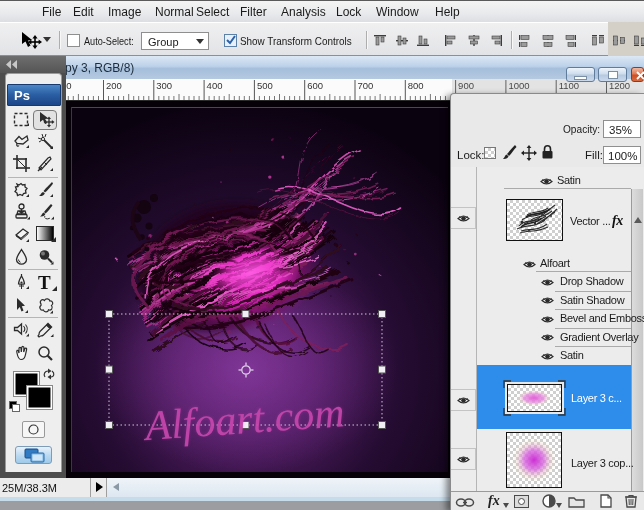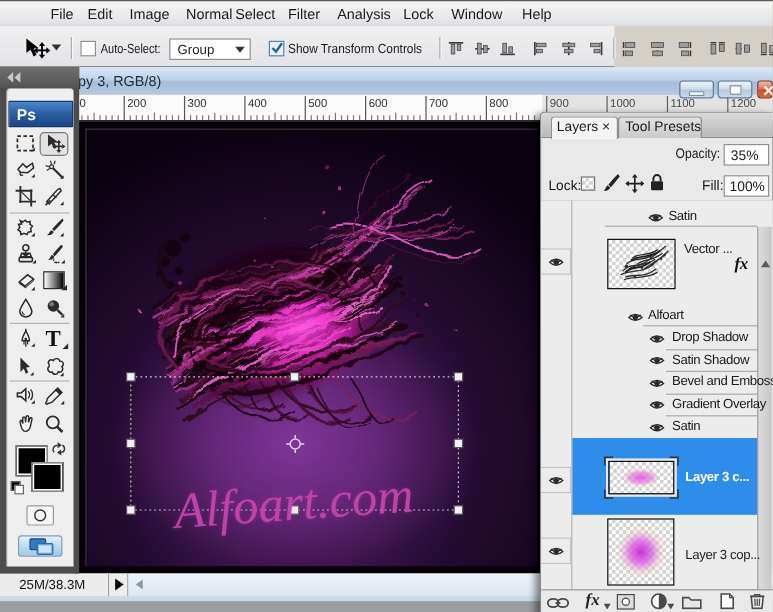--- a/index.html
+++ b/index.html
@@ -3,21 +3,21 @@
 <meta charset="utf-8">
 <style>
 * { margin:0; padding:0; box-sizing:border-box; }
 html,body { width:644px; height:510px; overflow:hidden; background:#d4d0c8; }
 body { font-family:"Liberation Sans", sans-serif; position:relative; }
 .abs { position:absolute; }
 #menubar { left:0; top:0; width:644px; height:22px;
   background:linear-gradient(#f4f4f4,#e9eaec 60%,#dcdee3);
   border-top:1px solid #5a5a5a; font-size:12px; color:#1a1a1a; }
 #menubar span { position:absolute; top:4px;margin-left:33px; }
-#optbar { left:0; top:22px; width:512px; height:34px;
+#optbar { left:0; top:22px; width:608px; height:34px;
   background:linear-gradient(#f0f0f1,#e2e3e6);
   border-top:1px solid #fff; border-bottom:1px solid #8f8f8f; font-size:11px; color:#1a1a1a; }
 .vsep { position:absolute; top:8px; height:18px; width:1px; background:#aeaeae; box-shadow:1px 0 0 #f8f8f8; }
 .cb { position:absolute; width:13px; height:13px; background:#fff; border:1px solid #8f8f8f; }
 .ddown { position:absolute; background:#fff; border:1px solid #8f8f8f; font-size:11px; }
 .aicon { position:absolute; top:11px; width:14px; height:13px; }
 #titlebar { left:62px; top:56px; width:582px; height:23px;
   background:linear-gradient(#dce8f5,#bcd1e9 45%,#a5bedb 55%,#b5c9e1);
   font-size:12px; color:#1c2c3a; }
 #ruler { left:62px; top:79px; width:582px; height:22px; background:#fbfbfb; border-bottom:1px solid #2a2a2a; }
@@ -573,21 +573,21 @@
       <line x1="175" y1="267.5" x2="175" y2="270.5"></line>
 <line x1="167.5" y1="263" x2="170.5" y2="263"></line>
       <line x1="179.5" y1="263" x2="182.5" y2="263"></line>
     </g>
 <g transform="rotate(-4 190 310)">
 <text x="74" y="325" font-family="Liberation Serif" font-style="italic" font-size="42" fill="#bd3ba4" opacity="0.35" filter="url(#blur2)">Alfoart.com</text>
 <text x="74" y="325" font-family="Liberation Serif" font-style="italic" font-size="42" fill="#c747ae" opacity="0.9">Alfoart.com</text>
 </g>
   </svg>
 <div id="scrollrow" class="abs">
-  <div class="abs" style="left:0;top:0;width:91px;height:19px;background:#ececec;border-right:1px solid #9f9f9f;font-size:11px;color:#111;padding:4px 0 0 16px">25M/38.3M</div>
+  <div class="abs" style="left:0;top:0;width:91px;height:19px;background:#ececec;border-right:1px solid #9f9f9f;font-size:11px;color:#111;padding:4px 0 0 2px">25M/38.3M</div>
   <div class="abs" style="left:91px;top:0;width:16px;height:19px;background:#ececec;border-right:1px solid #9f9f9f">
     <div class="abs" style="left:5px;top:4px;width:0;height:0;border-top:5px solid transparent;border-bottom:5px solid transparent;border-left:7px solid #000"></div>
   </div>
   <div class="abs" style="left:107px;top:0;width:537px;height:19px;background:linear-gradient(#eef3f8,#dde7f1)">
     <div class="abs" style="left:6px;top:5px;width:0;height:0;border-top:4px solid transparent;border-bottom:4px solid transparent;border-right:6px solid #8b98a5"></div>
   </div>
 </div>
 <div id="bottomstrip1" class="abs"></div>
 <div id="bottomstrip2" class="abs"></div>
 <div id="toolsframe" class="abs"></div>
@@ -745,24 +745,20 @@
       <ellipse cx="6.5" cy="5.5" rx="4.5" ry="4.5" fill="none" stroke="#333" stroke-width="1.2"></ellipse>
     </svg>
 <div class="abs" style="left:15px;top:446px;width:37px;height:18px;background:linear-gradient(#e8f2fb,#b9d8f0 55%,#9ecbea);border:1px solid #7d9cb8;border-radius:3px"></div>
 <svg class="abs" style="left:24px;top:448px" width="22" height="15" viewBox="0 0 22 15">
 <rect x="1" y="1" width="13" height="9" rx="1" fill="#2f7ac2" stroke="#1b4f8a"></rect>
 <rect x="7" y="5" width="13" height="9" rx="1" fill="#7db8e8" stroke="#2a6aa8"></rect>
 <rect x="8.5" y="6.5" width="10" height="6" fill="#cfe6f8"></rect>
     </svg>
   </div>
 <div id="lpal" class="abs">
-  <div id="ltabbar">
-    <div class="ltab" style="left:8px;width:56px;background:#f4f4f4;height:19px;z-index:2;font-size:11.5px;padding-left:4px">Layers ×</div>
-    <div class="ltab" style="left:64px;width:70px;background:linear-gradient(#e2e2e2,#cacaca);font-size:11.5px;padding-left:5px">Tool Presets</div>
-  </div>
   <div id="lctrls">
     <span class="abs" style="left:112px;top:8px;transform:scaleX(.88);transform-origin:0 50%">Opacity:</span>
     <div class="lbox" style="left:152px;top:5px;width:38px;height:18px;padding:3px 0 0 5px">35%</div>
     <span class="abs" style="left:6px;top:34px">Lock:</span>
     <span class="abs" style="left:134px;top:34px">Fill:</span>
     <div class="lbox" style="left:152px;top:31px;width:38px;height:18px;padding:3px 0 0 4px">100%</div>
     <div id="lockicons">
         <div class="abs checker" style="left:33px;top:32px;width:12px;height:12px;border:1px solid #777;background-size:6px 6px"></div>
 <svg class="abs" style="left:50px;top:29px" width="17" height="17" viewBox="0 0 17 17">
           <path d="M14,1 C11,4 8,7.5 6,10 L8,12 C10.5,9.5 13,5.5 15.5,3 Z" fill="#222"></path>
@@ -818,21 +814,21 @@
           <path d="M14,27 C20,21 28,25 35,18 M19,17 C26,12 34,16 43,9"></path>
         </g>
 <g fill="#2e2e2e">
           <circle cx="15" cy="22" r="1.5"></circle>
           <circle cx="28" cy="23" r="1.2"></circle>
           <circle cx="35" cy="14" r="1"></circle>
           <circle cx="44" cy="16" r="0.9"></circle>
           <circle cx="22" cy="30" r="1.1"></circle>
         </g>
       </svg>
-<span class="abs" style="left:119px;top:35px;color:#222">Vector ...</span>
+<span class="abs" style="left:119px;top:48px;color:#222">Vector ...</span>
 <span class="abs" style="left:161px;top:46px;color:#111;font-style:italic;font-weight:bold;font-family:'Liberation Serif',serif;font-size:14px">fx</span>
 <svg class="abs" style="left:72px;top:92px" width="13" height="11" viewBox="0 0 13 11">
 <path d="M1,5.5 Q6.5,0.5 12,5.5 Q6.5,10.5 1,5.5 Z" fill="none" stroke="#2b2b2b" stroke-width="1.1"></path>
 <circle cx="6.5" cy="5.5" r="2.2" fill="#2b2b2b"></circle>
         <path d="M2,3.5 Q6.5,7.5 11,3.5" fill="none" stroke="#2b2b2b" stroke-width="0.9"></path>
       </svg>
 <span class="abs" style="left:89px;top:90px">Alfoart</span>
 <div class="hline" style="left:85px;top:104px;width:95px;background:#aaa"></div>
 <svg class="abs" style="left:90px;top:109.5px" width="13" height="11" viewBox="0 0 13 11">
 <path d="M1,5.5 Q6.5,0.5 12,5.5 Q6.5,10.5 1,5.5 Z" fill="none" stroke="#2b2b2b" stroke-width="1.1"></path>
@@ -888,21 +884,21 @@
         <ellipse cx="27" cy="14" rx="17" ry="8" fill="url(#blob1)"></ellipse>
       </svg>
 <svg class="abs" style="left:52px;top:213px" width="63" height="36">
 <g stroke="#333" stroke-width="1.3" fill="none">
           <path d="M1,8 L1,1 L8,1"></path>
           <path d="M55,1 L62,1 L62,8"></path>
           <path d="M62,28 L62,35 L55,35"></path>
           <path d="M8,35 L1,35 L1,28"></path>
         </g>
       </svg>
-<span class="abs" style="left:120px;top:225px;color:#fff;font-weight:bold">Layer 3 c...</span>
+<span class="abs" style="left:120px;top:225px;color:#fff;font-weight:normal">Layer 3 c...</span>
 <svg class="abs" style="left:6px;top:287px" width="13" height="11" viewBox="0 0 13 11">
 <path d="M1,5.5 Q6.5,0.5 12,5.5 Q6.5,10.5 1,5.5 Z" fill="none" stroke="#2b2b2b" stroke-width="1.1"></path>
 <circle cx="6.5" cy="5.5" r="2.2" fill="#2b2b2b"></circle>
         <path d="M2,3.5 Q6.5,7.5 11,3.5" fill="none" stroke="#2b2b2b" stroke-width="0.9"></path>
       </svg>
 <div class="abs" style="left:0px;top:281px;width:25px;height:22px;border:1px solid #c4c4c4;border-left:none"></div>
 <div class="abs checker" style="left:55px;top:265px;width:56px;height:56px;border:1px solid #111"></div>
 <svg class="abs" style="left:55px;top:265px" width="56" height="56">
         <defs>
           <radialGradient id="blob2" cx="0.5" cy="0.5" r="0.5">

